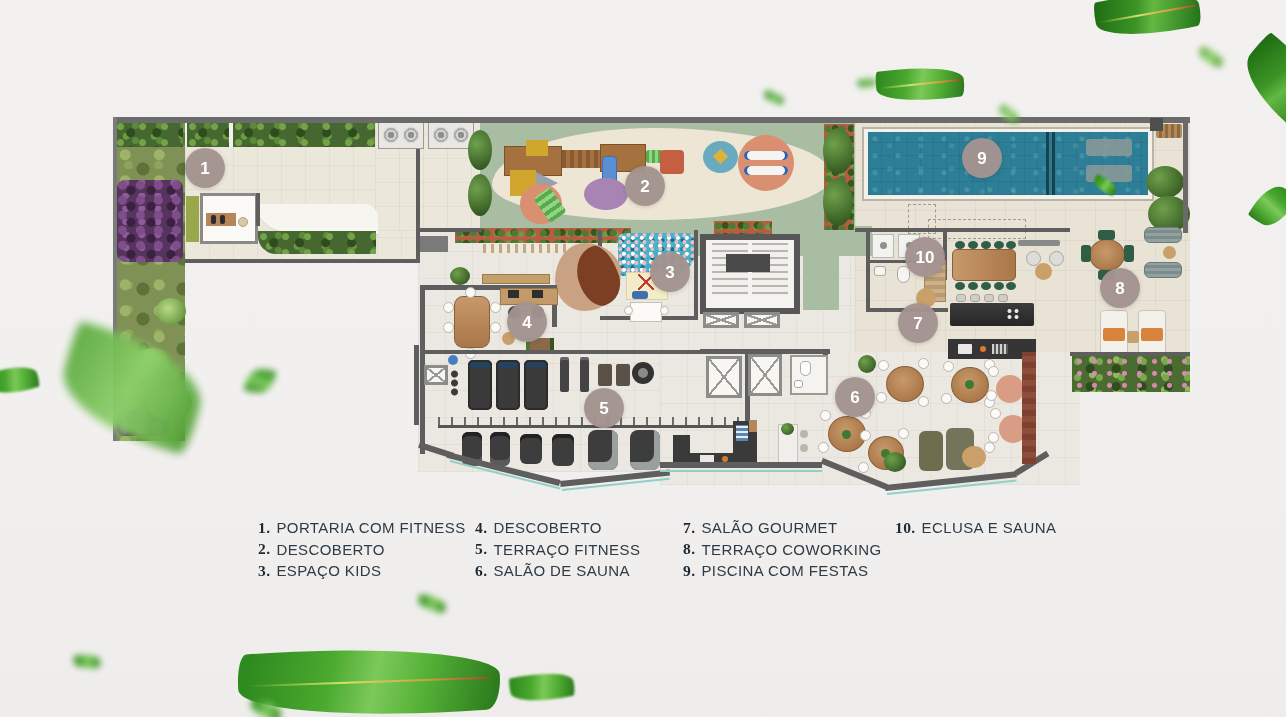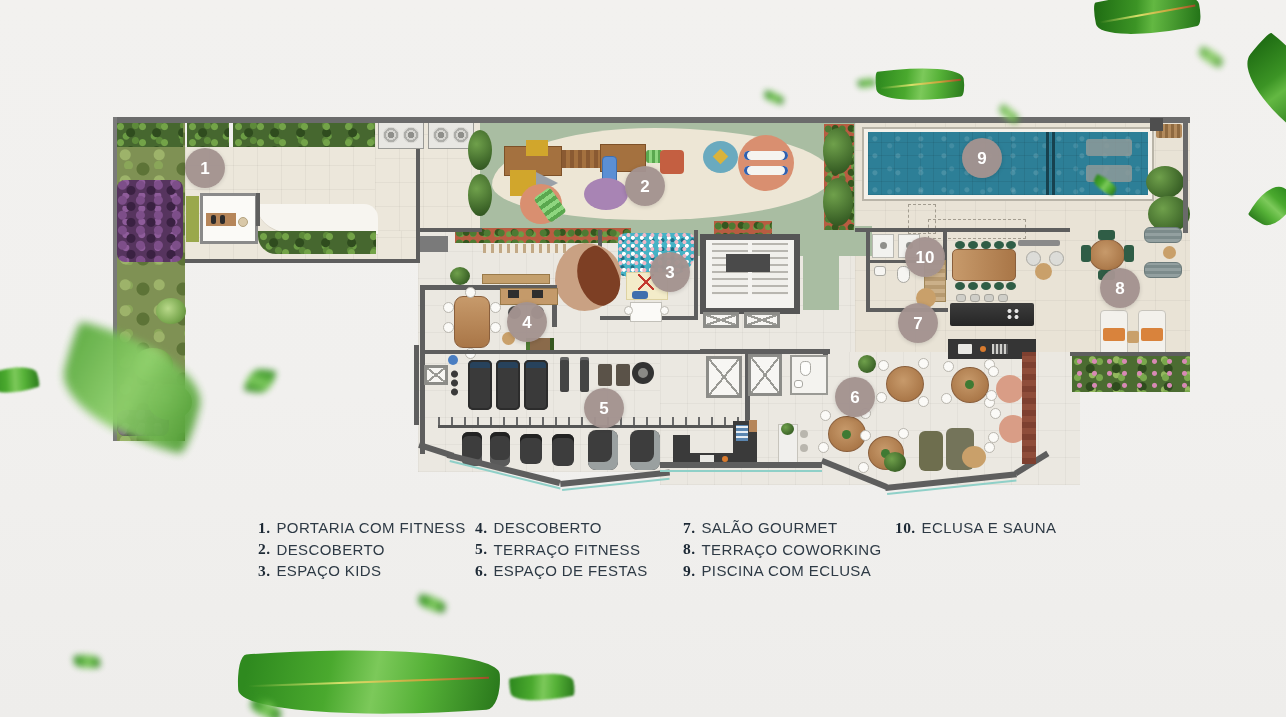--- a/index.html
+++ b/index.html
@@ -407,35 +407,35 @@
       <div class="legend-item">
           <span class="legend-num">4.</span>
           <span>DESCOBERTO</span>
         </div>
       <div class="legend-item">
           <span class="legend-num">5.</span>
           <span>TERRAÇO FITNESS</span>
         </div>
       <div class="legend-item">
           <span class="legend-num">6.</span>
-          <span>ESPAÇO DE FESTAS</span>
+          <span>SALÃO DE SAUNA</span>
         </div>
     </div>
     <div class="legend-col" style="left:683px">
       <div class="legend-item">
           <span class="legend-num">7.</span>
           <span>SALÃO GOURMET</span>
         </div>
       <div class="legend-item">
           <span class="legend-num">8.</span>
           <span>TERRAÇO COWORKING</span>
         </div>
       <div class="legend-item">
           <span class="legend-num">9.</span>
-          <span>PISCINA COM ECLUSA</span>
+          <span>PISCINA COM FESTAS</span>
         </div>
     </div>
     <div class="legend-col" style="left:895px">
       <div class="legend-item">
           <span class="legend-num">10.</span>
           <span>ECLUSA E SAUNA</span>
         </div>
     </div>
   </div>
 

